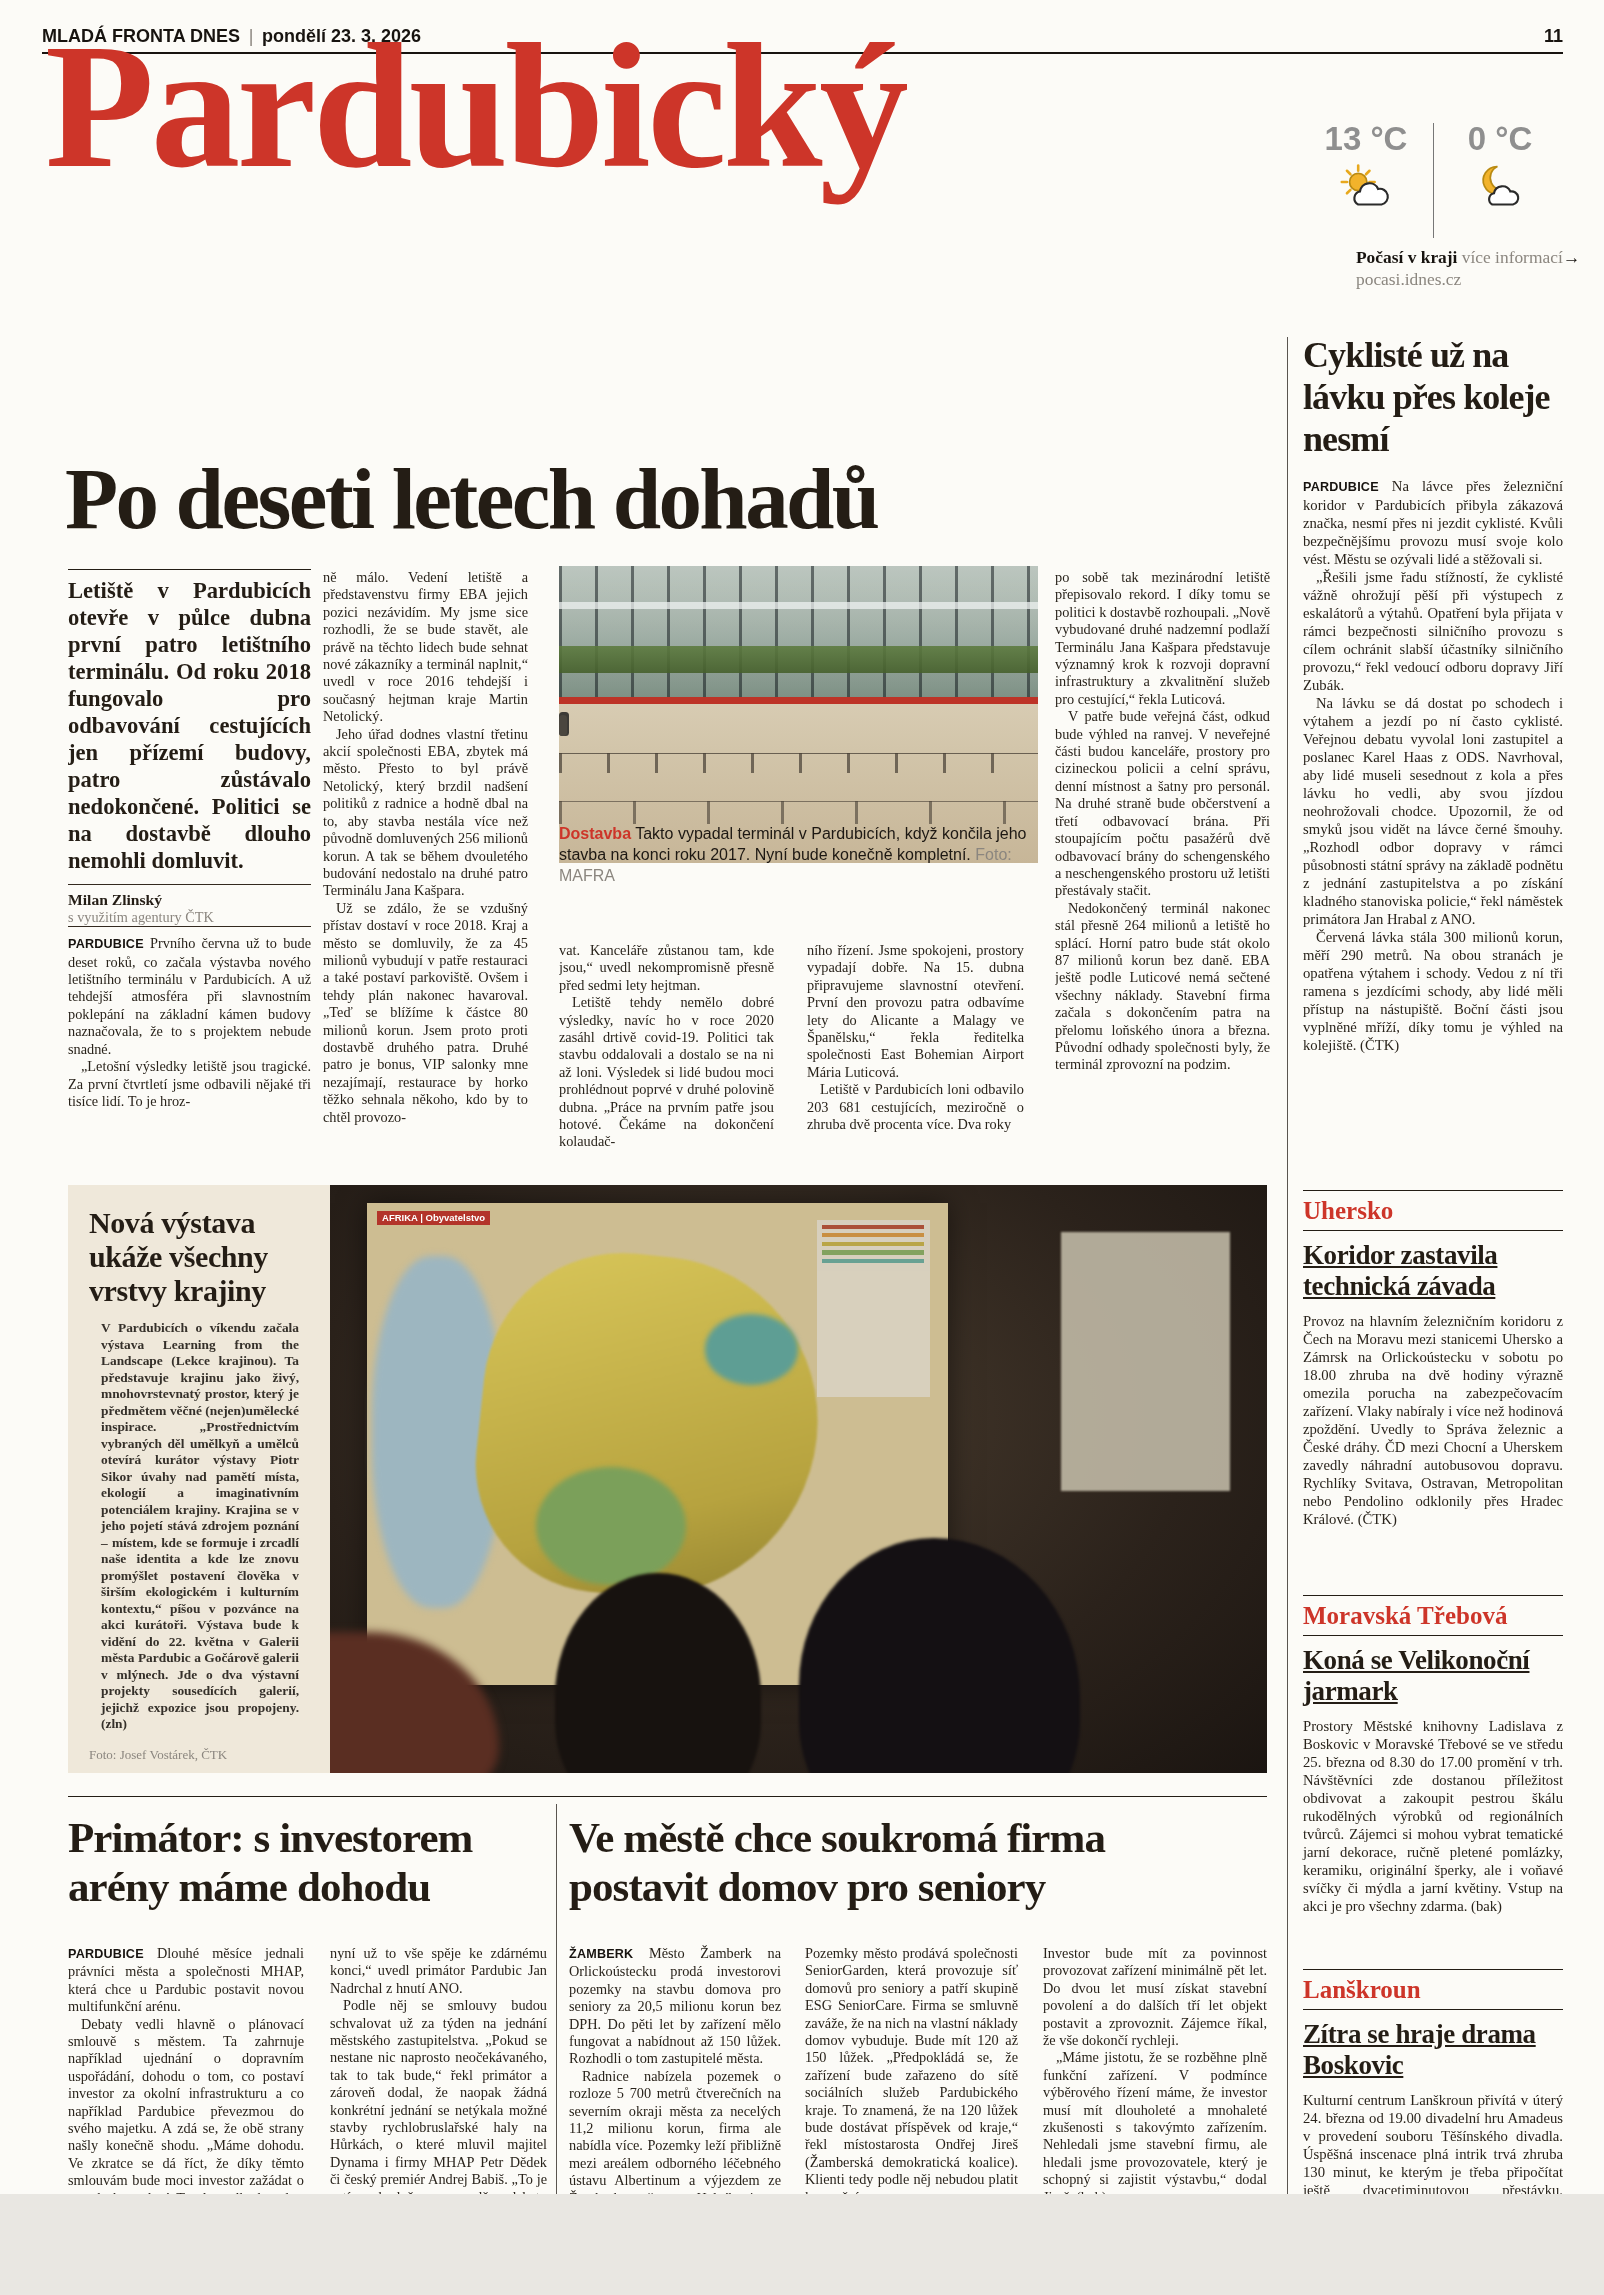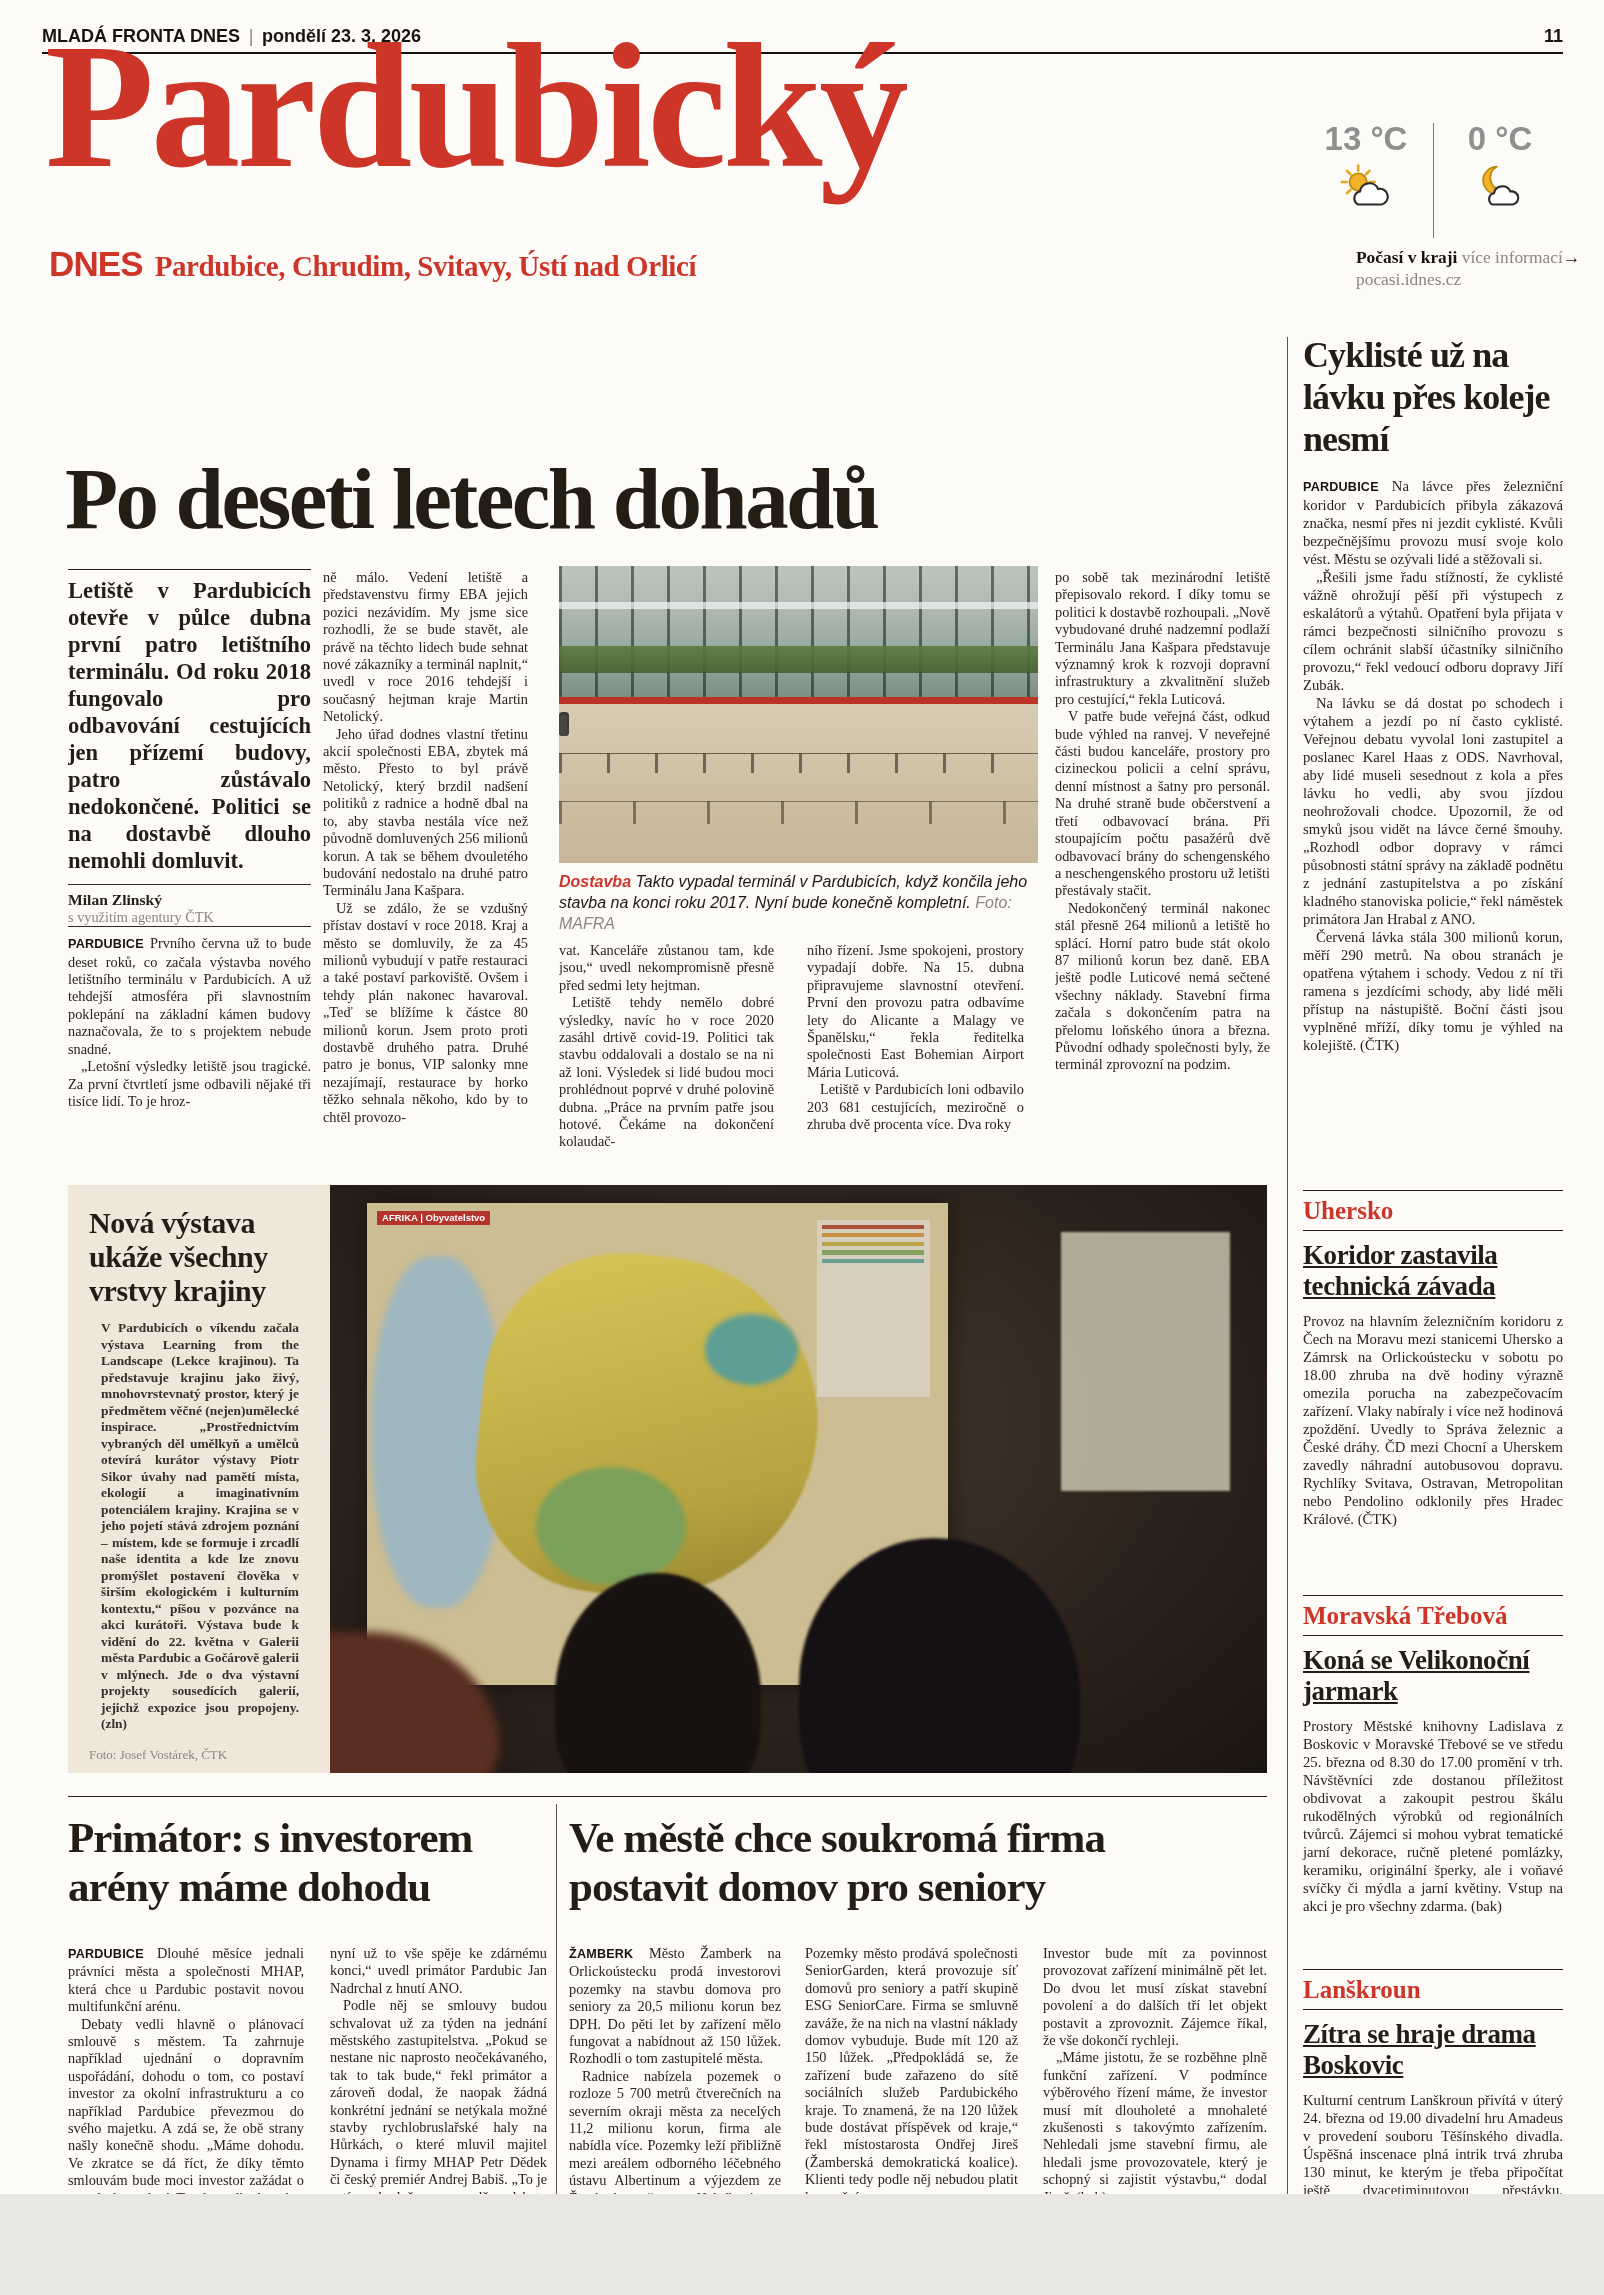--- a/index.html
+++ b/index.html
@@ -61,22 +61,22 @@
   .t-glass{top:0;height:45%;background:repeating-linear-gradient(90deg,rgba(28,34,38,.55) 0 2.6px,rgba(255,255,255,.07) 2.6px 36px);}
   .t-beam{top:12%;height:7.8px;background:rgba(238,242,240,.75);}
   .t-grass{top:27%;height:9%;background:linear-gradient(180deg,#5d7b40,#46602c);opacity:.9;}
   .t-red{top:44%;height:7px;background:#bd3327;}
   .t-barrier1{top:63%;height:19px;border-top:1.7px solid rgba(70,62,52,.75);
      background:repeating-linear-gradient(90deg,rgba(70,62,52,.7) 0 2.6px,transparent 2.6px 48px);}
   .t-barrier2{top:79%;height:22.6px;border-top:1.7px solid rgba(70,62,52,.6);
      background:repeating-linear-gradient(90deg,rgba(70,62,52,.6) 0 2.6px,transparent 2.6px 74px);}
   .t-fig{top:49%;left:11%;width:9.5px;height:24px;background:#3c3a36;border-radius:3.5px;right:auto;}
   .t-fig2{top:50%;left:16%;width:7.8px;height:21px;background:#4a463f;border-radius:3.5px;right:auto;}
-  .caption{left:559px;top:871px;width:479px;font-family:"Liberation Sans",sans-serif;
-           font-size:16px;line-height:21px;color:#1d1813;font-style:italic;}
+  .caption{left:559px;top:823px;width:479px;font-family:"Liberation Sans",sans-serif;
+           font-size:16px;line-height:21px;color:#1d1813;}
   .caption .tag{color:#cd3529;font-weight:bold;}
   .caption .credit{color:#8b867f;}
 
   
   .expo-panel{left:68px;top:1185px;width:262px;height:588px;background:#efe8da;}
   .expo-inner{position:absolute;left:21px;right:19px;top:21px;bottom:35px;overflow:hidden;}
   .expo-inner h2{font-size:30px;line-height:34px;letter-spacing:-0.4px;margin-bottom:10.4px;}
   .expo-inner p{margin:12px;font-size:13.4px;line-height:16.5px;text-align:justify;font-weight:bold;color:#35302a;}
   .expo-credit{position:absolute;left:21px;bottom:10.4px;font-size:13px;color:#8b867f;}
   .photo-expo{left:330px;top:1185px;width:937px;height:588px;overflow:hidden;
@@ -166,24 +166,20 @@
     </div>
   </div>
   <div class="abs weather-info">
     <div>
       <b>Počasí v kraji</b>
       <span>více informací</span><span class="arrow">→</span>
     </div>
     <div>pocasi.idnes.cz</div>
   </div>
 
-  <div class="abs dnes-line">
-    <span class="dnes-logo">DNES</span>
-    <span class="dnes-regions">Pardubice, Chrudim, Svitavy, Ústí nad Orlicí</span>
-  </div>
 
   <h1 class="abs main-headline">
     <br>
     <span>Po deseti letech dohadů</span>
   </h1>
 
   <div class="abs col col1">
     <div class="thickline"></div>
     <div class="lead">
       <p>Letiště v Pardubicích otevře v půlce dubna první patro letištního terminálu. Od roku 2018 fungovalo pro odbavování cestujících jen přízemí budovy, patro zůstávalo nedokončené. Politici se na dostavbě dlouho nemohli domluvit.</p>

